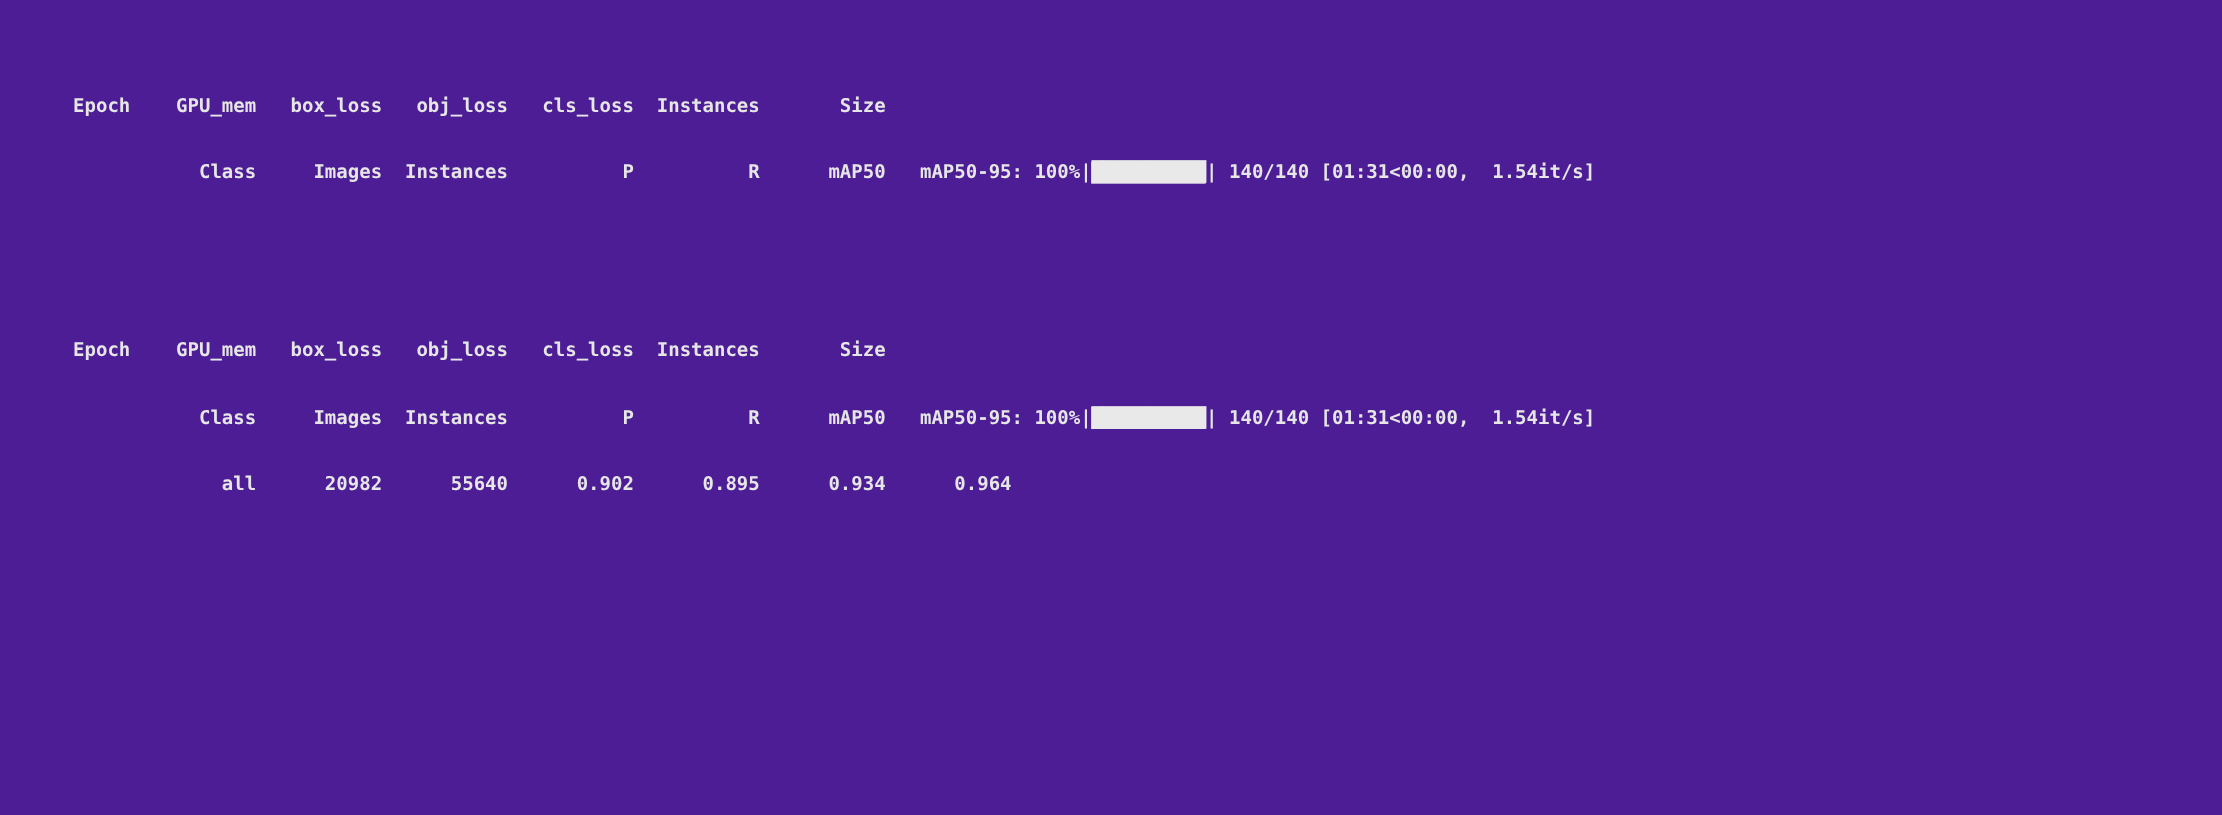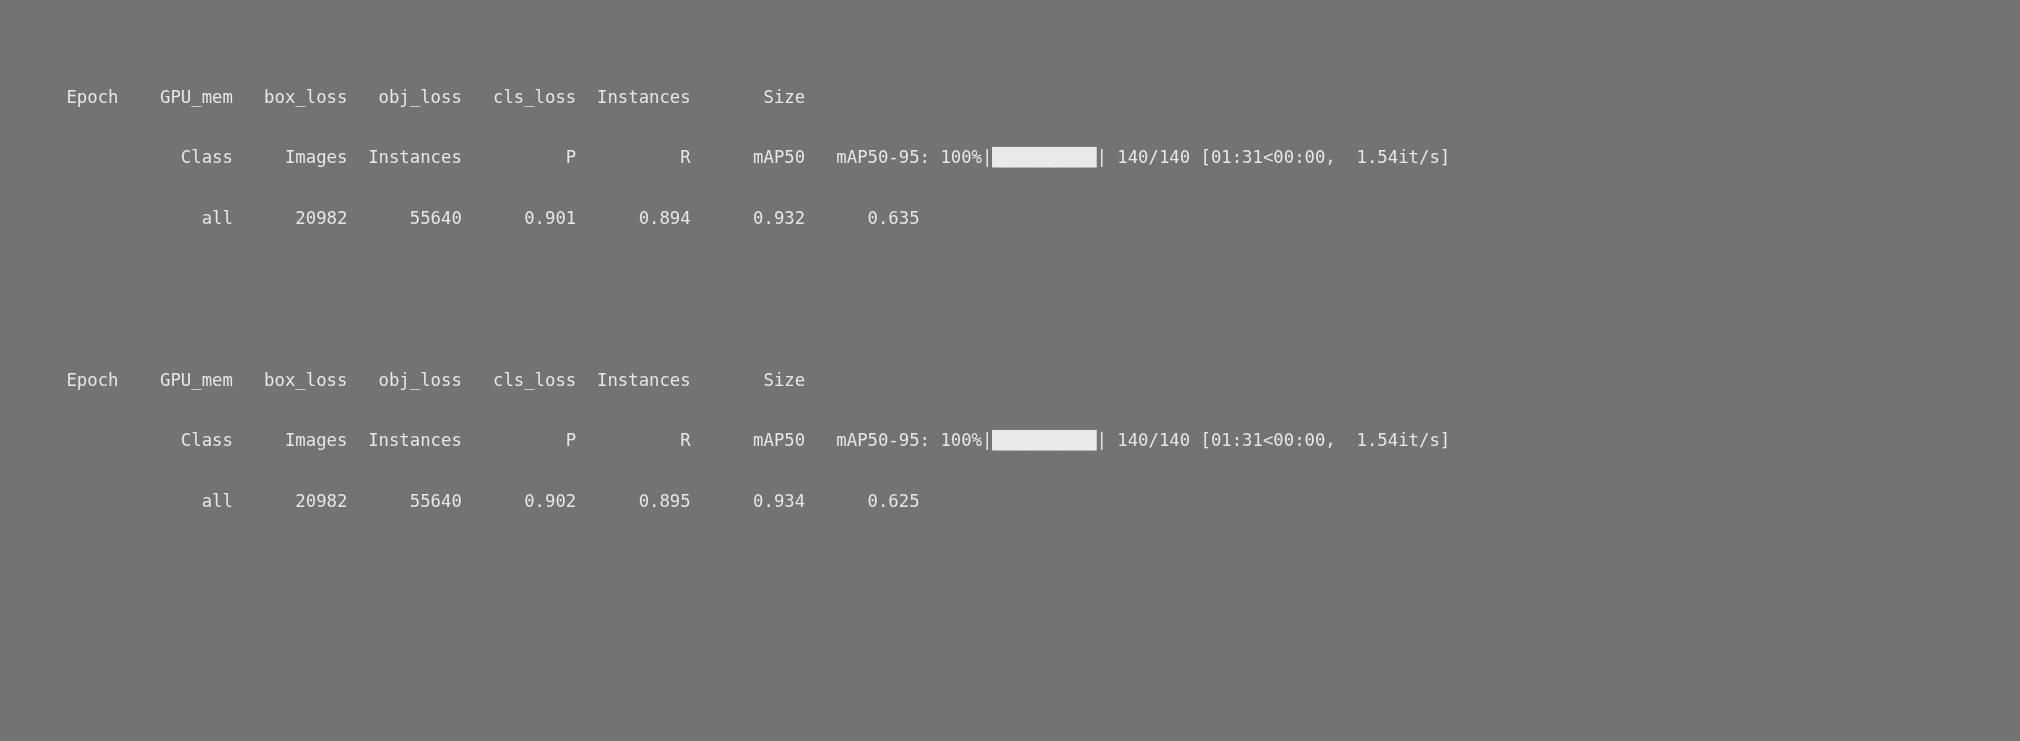--- a/index.html
+++ b/index.html
@@ -4,27 +4,28 @@
 <style>
   html, body {
     margin: 0;
     padding: 0;
     background: #1c1c1c;
   }
   #terminal {
     position: relative;
     width: 2020px;
     height: 741px;
-    background: #737373;
+    background: #4c1d95;
     overflow: hidden;
     font-family: "DejaVu Sans Mono", "Liberation Mono", monospace;
     font-size: 17.3px;
     line-height: 20.2px;
     letter-spacing: 0px;
     color: #e6e6e6;
+    font-weight: bold;
     -webkit-font-smoothing: antialiased;
   }
   .screen {
     padding: 6px 0 0 4px;
     white-space: pre;
     box-sizing: border-box;
   }
   .line {
     height: 20.2px;
     white-space: pre;
@@ -38,27 +39,26 @@
 </style>
 </head>
 <body>
 
 <div id="terminal">
   <div class="screen">
 
     
     <span class="line">      Epoch    GPU_mem   box_loss   obj_loss   cls_loss  Instances       Size</span>
     <span class="line"><span>                 Class     Images  Instances          P          R      mAP50   mAP50-95: 100%|</span><span class="bar">██████████</span><span>| 140/140 [01:31&lt;00:00,  1.54it/s]</span></span>
-    <span class="line">                   all      20982      55640      0.901      0.894      0.932      0.635</span>
     <span class="blank"></span>
 
     
     <span class="line">      Epoch    GPU_mem   box_loss   obj_loss   cls_loss  Instances       Size</span>
     <span class="line"><span>                 Class     Images  Instances          P          R      mAP50   mAP50-95: 100%|</span><span class="bar">██████████</span><span>| 140/140 [01:31&lt;00:00,  1.54it/s]</span></span>
-    <span class="line">                   all      20982      55640      0.902      0.895      0.934      0.625</span>
+    <span class="line">                   all      20982      55640      0.902      0.895      0.934      0.964</span>
     <span class="blank"></span>
 
     
     
     
     
     
     
 
     

